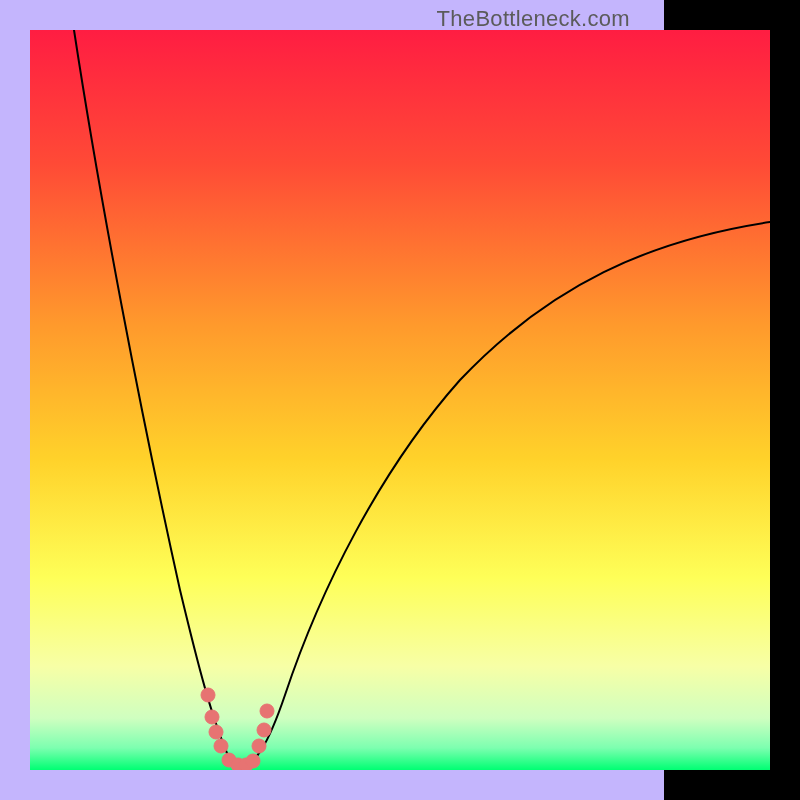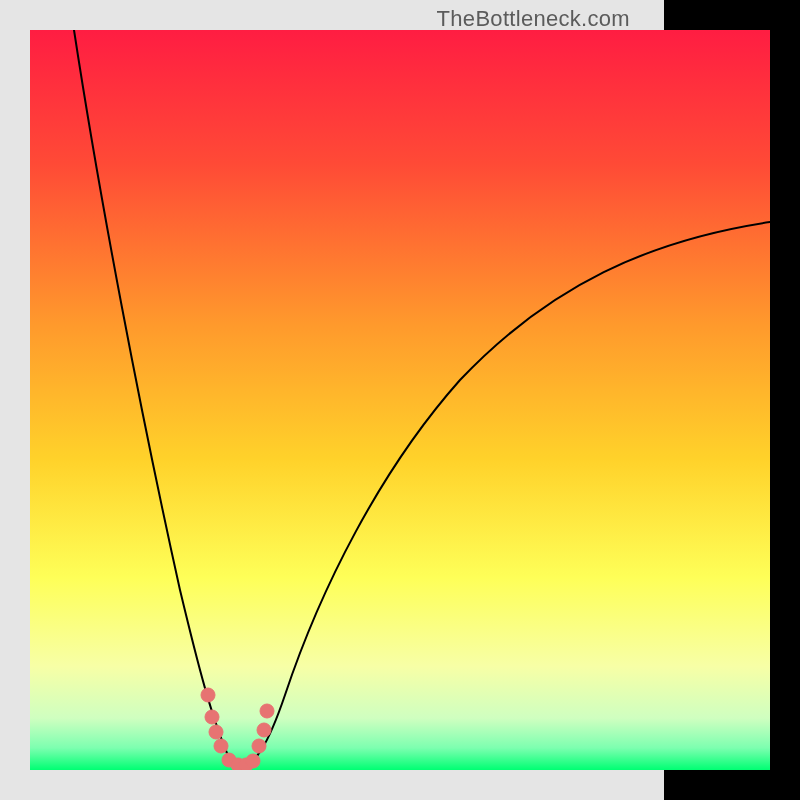--- a/index.html
+++ b/index.html
@@ -8,21 +8,21 @@
     width: 800px;
     height: 800px;
     overflow: hidden;
     background: #000;
     font-family: Arial, Helvetica, sans-serif;
   }
   .frame {
     position: relative;
     width: 664px;
     height: 800px;
-    background: #e5e5e5;
+    background: #c4b5fd;
   }
   .plot-area {
     position: absolute;
     left: 30px;
     top: 30px;
     width: 740px;
     height: 740px;
     overflow: hidden;
   }
   .gradient-bg {

